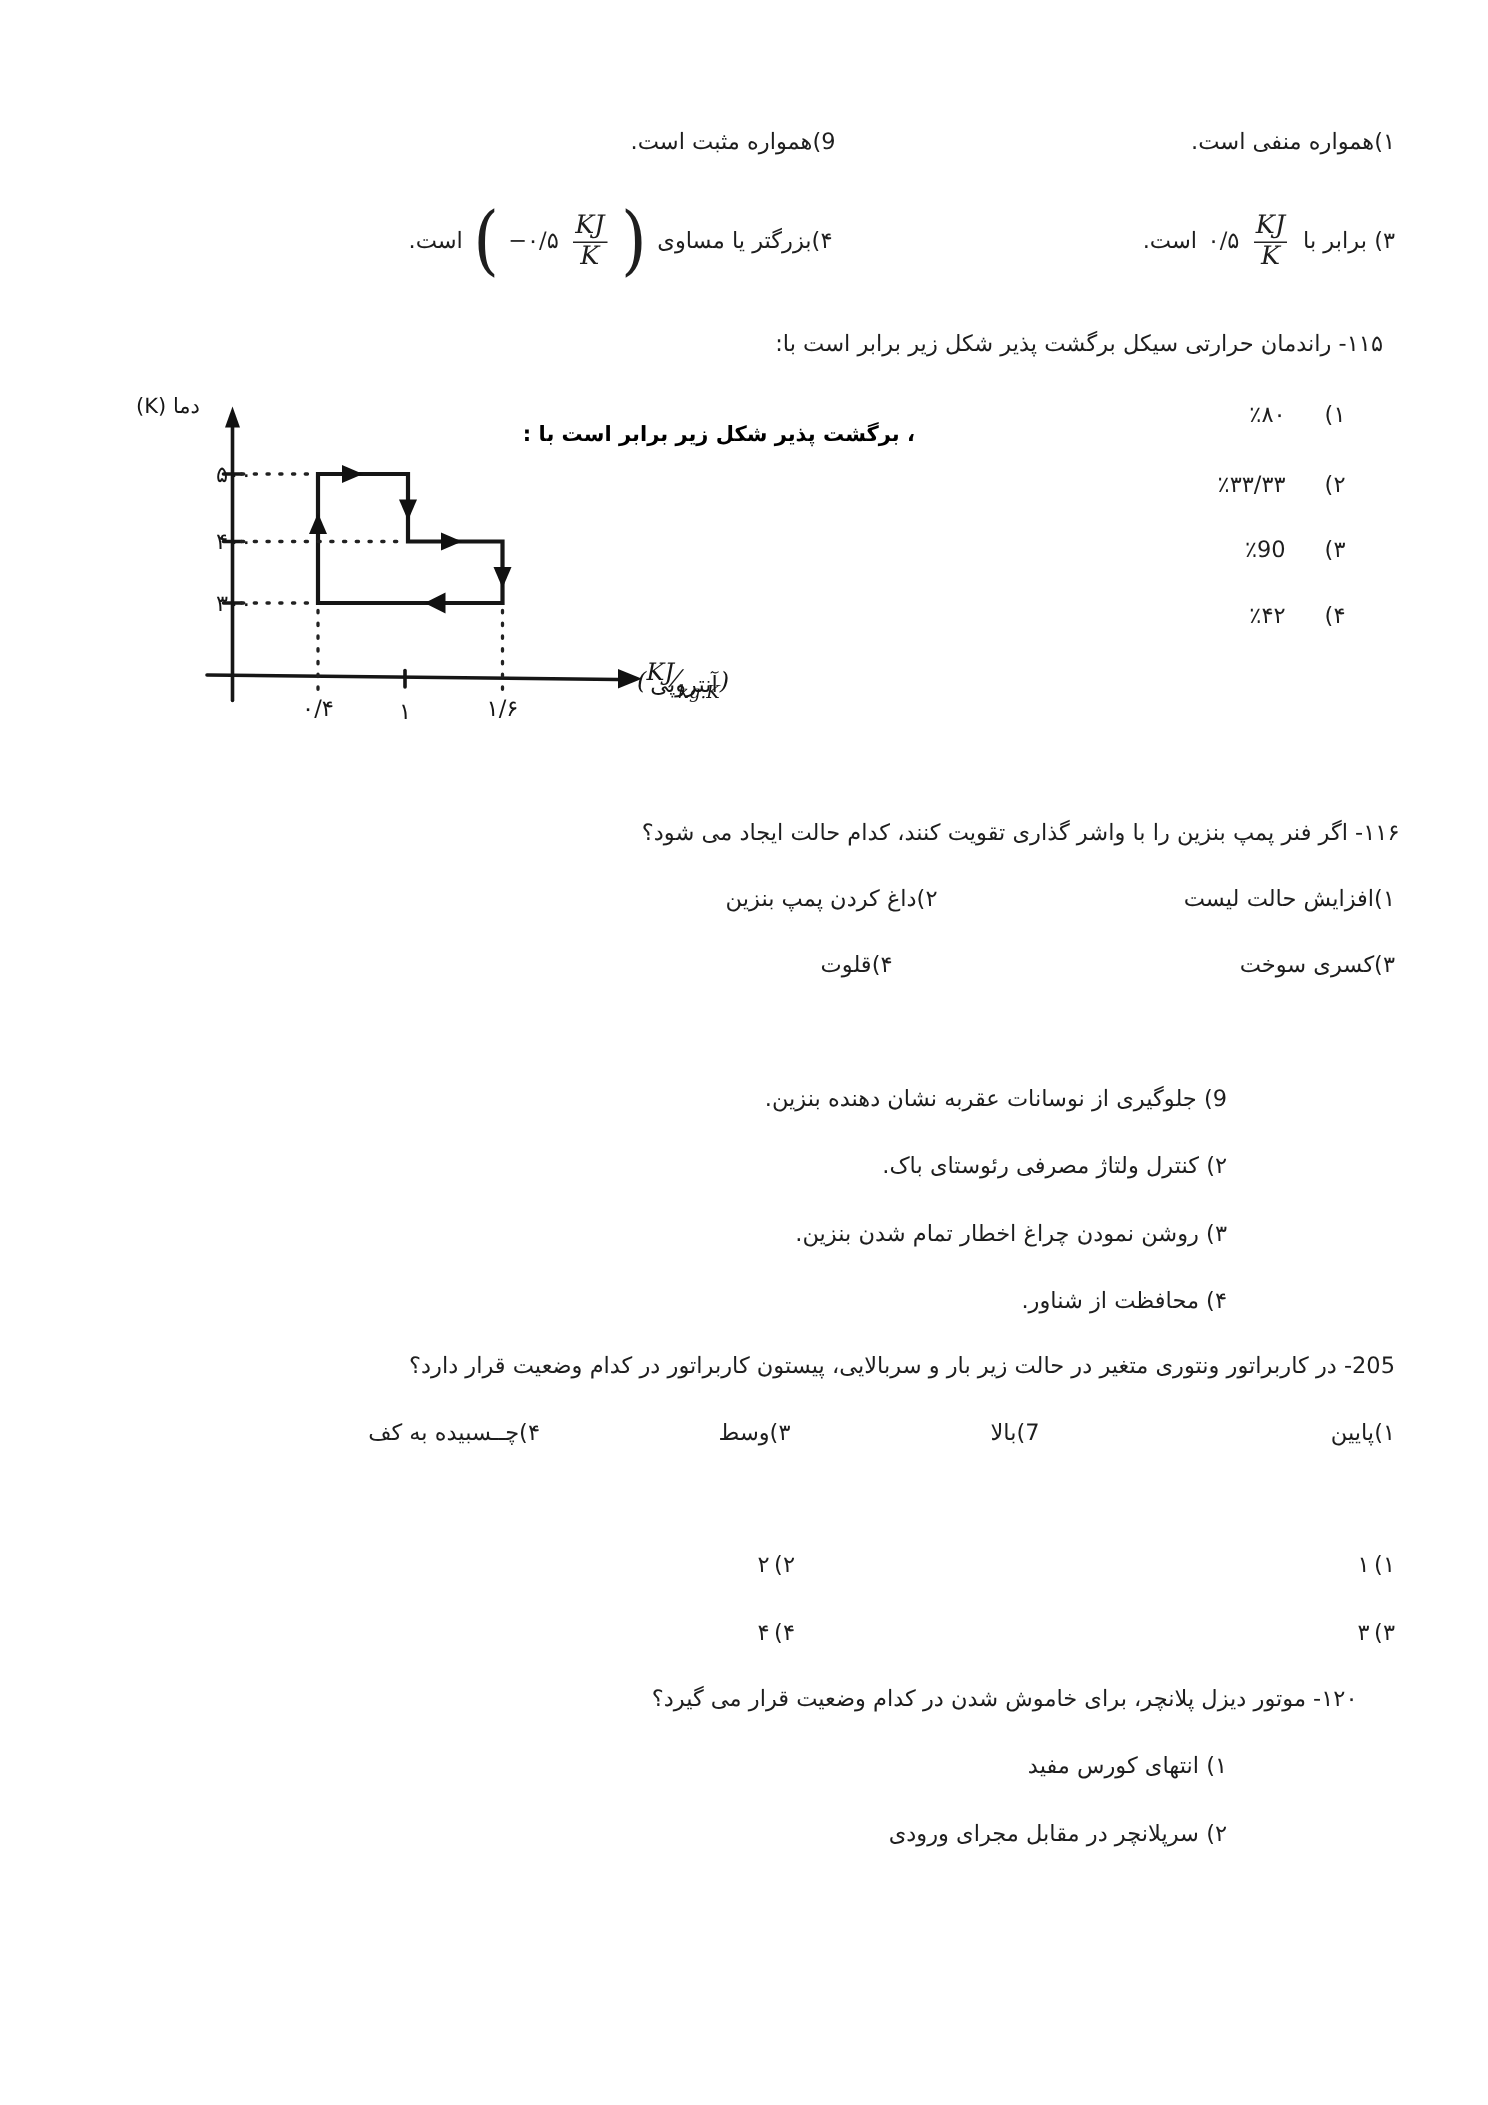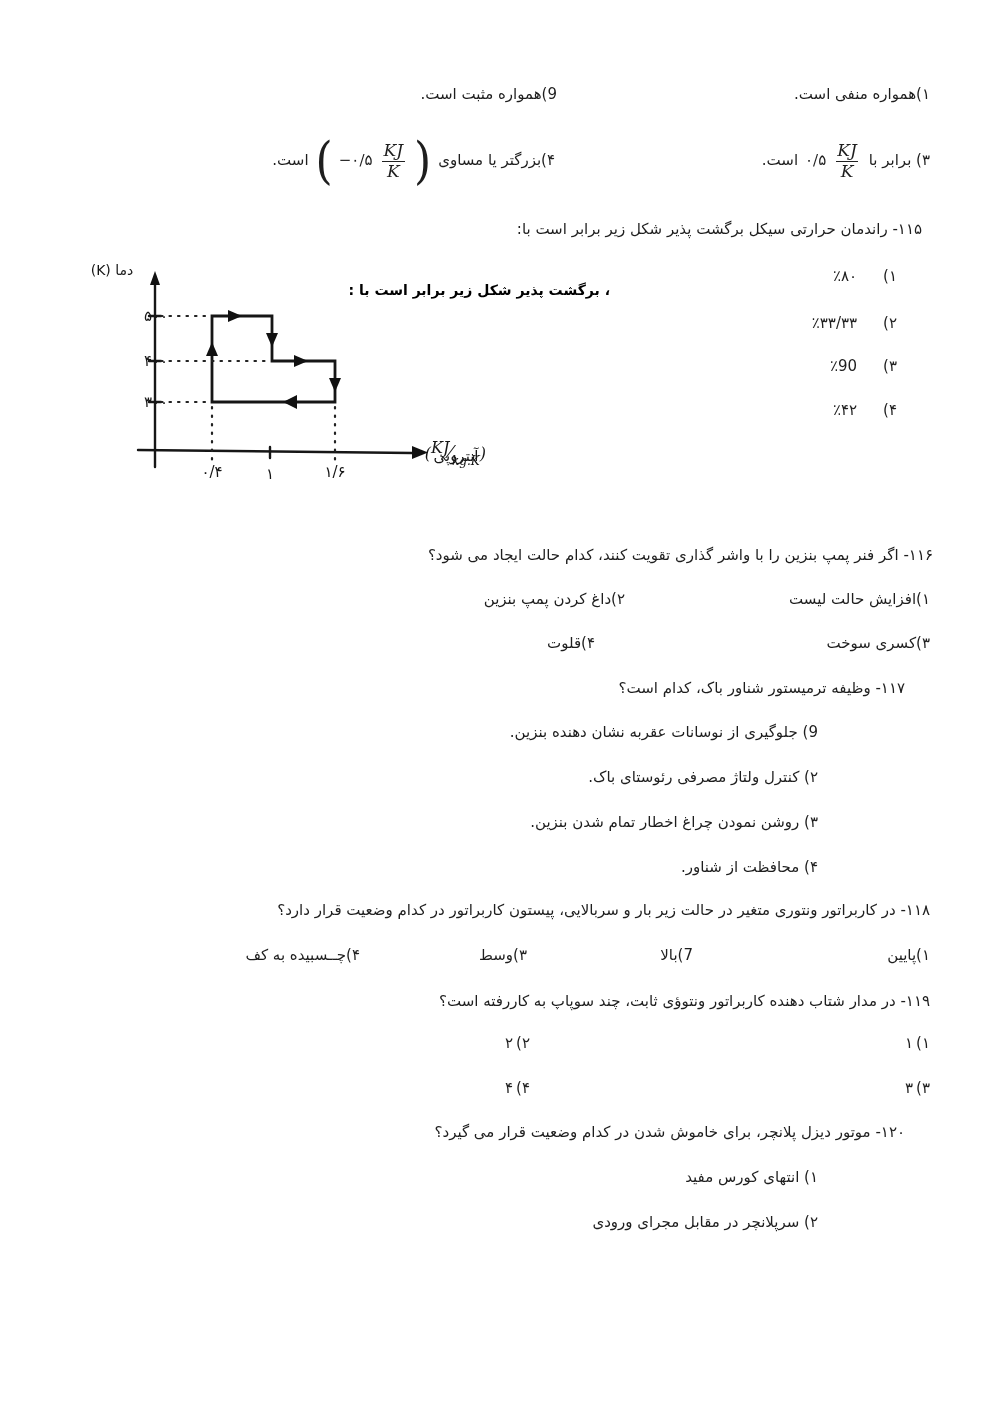--- a/index.html
+++ b/index.html
@@ -124,33 +124,31 @@
       </text>
     </svg>
   </div>
 
   <div class="abs" style="top:545px;right:59px">۱۱۶- اگر فنر پمپ بنزین را با واشر گذاری تقویت کنند، کدام حالت ایجاد می شود؟</div>
   <div class="abs" style="top:589px;right:62px">۱)افزایش حالت لیست</div>
   <div class="abs" style="top:589px;right:367px">۲)داغ کردن پمپ بنزین</div>
   <div class="abs" style="top:633px;right:62px">۳)کسری سوخت</div>
   <div class="abs" style="top:633px;right:397px">۴)قلوت</div>
 
-  <div class="abs" style="top:678px;right:87px">۱۱۷- وظیفه ترمیستور شناور باک، کدام است؟</div>
   <div class="abs" style="top:722px;right:174px">9)   جلوگیری از نوسانات عقربه نشان دهنده بنزین.</div>
   <div class="abs" style="top:767px;right:174px">۲)   کنترل ولتاژ مصرفی رئوستای باک.</div>
   <div class="abs" style="top:812px;right:174px">۳)   روشن نمودن چراغ اخطار تمام شدن بنزین.</div>
   <div class="abs" style="top:857px;right:174px">۴)   محافظت از شناور.</div>
 
-  <div class="abs" style="top:900px;right:62px">۱۱۸- در کاربراتور ونتوری متغیر در حالت زیر بار و سربالایی، پیستون کاربراتور در کدام وضعیت قرار دارد؟</div>
+  <div class="abs" style="top:900px;right:62px">205- در کاربراتور ونتوری متغیر در حالت زیر بار و سربالایی، پیستون کاربراتور در کدام وضعیت قرار دارد؟</div>
   <div class="abs" style="top:945px;right:62px">۱)پایین</div>
   <div class="abs" style="top:945px;right:299px">7)بالا</div>
   <div class="abs" style="top:945px;right:465px">۳)وسط</div>
   <div class="abs" style="top:945px;right:632px">۴)چــسبیده به کف</div>
 
-  <div class="abs" style="top:991px;right:62px">۱۱۹- در مدار شتاب دهنده کاربراتور ونتوؤی ثابت، چند سوپاپ به کاررفته است؟</div>
   <div class="abs optpair-tight" style="top:1033px;right:62px">
     <span>۱)</span>
     <span>۱</span>
   </div>
   <div class="abs optpair-tight" style="top:1033px;right:462px">
     <span>۲)</span>
     <span>۲</span>
   </div>
   <div class="abs optpair-tight" style="top:1078px;right:62px">
     <span>۳)</span>

